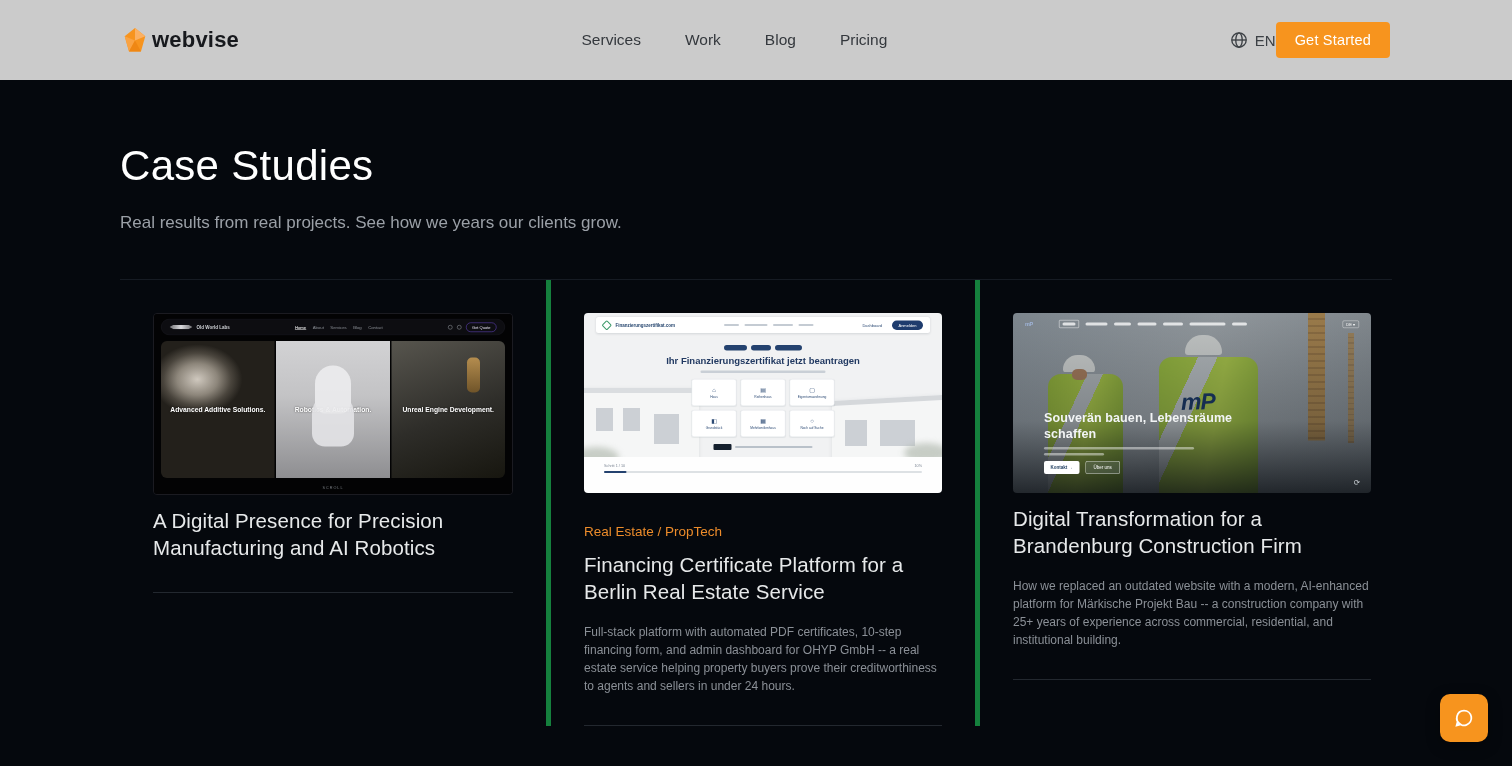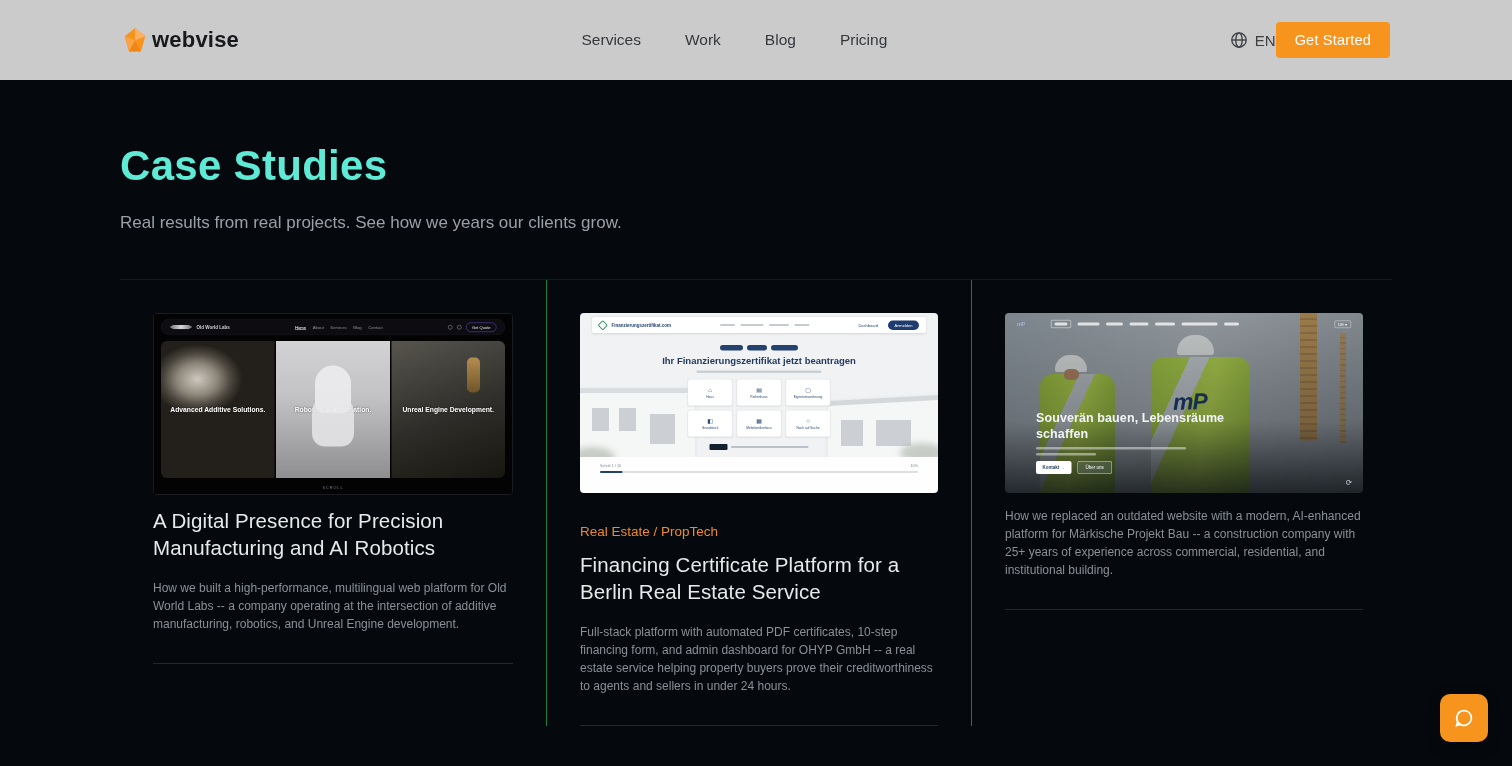--- a/index.html
+++ b/index.html
@@ -18,26 +18,26 @@
   .main-nav{display:flex;gap:44px}
   .main-nav span{font-size:15.5px;color:#34383D;cursor:pointer}
   .header-right{display:flex;align-items:center;}
   .lang{display:flex;align-items:center;gap:7px;color:#3C4045;font-size:15px;cursor:pointer}
   .cta-btn{
     background:#F7941E;color:#FFF;border:none;font-weight:normal;font-size:14.5px;
     padding:10px 19px;border-radius:4px;font-family:inherit;cursor:pointer;letter-spacing:.2px;
   }
   
   main{padding:0 120px}
-  .page-title{margin:62px 0 0;font-size:42px;font-weight:700;color:#5eead4;letter-spacing:.3px}
+  .page-title{margin:62px 0 0;font-size:42px;font-weight:400;color:#ffffff;letter-spacing:.3px}
   .page-subtitle{margin:23px 0 0;font-size:17px;color:#9BA0A7}
   
   .grid{margin-top:46px;border-top:1px solid #161B23;display:grid;grid-template-columns:1fr 1fr 1fr}
   .card{padding:33px 33px 0;box-sizing:border-box}
-  .card + .card{border-left:1px solid #15803d}
+  .card + .card{border-left:5px solid #15803d}
   .thumb{width:358px;height:180px;border-radius:4px;overflow:hidden;position:relative;cursor:pointer}
   .thumb-inner{width:716px;height:360px;position:absolute;top:0;left:0;transform:scale(.5);transform-origin:0 0}
   .tag{margin-top:31px;font-size:13.5px;color:#ED8C2B}
   .card.first .tag{margin-top:48px}
   .card-title{margin-top:12px;font-size:20.5px;line-height:1.34;color:#E7E9EA;font-weight:500;letter-spacing:.1px}
   .card-desc{margin-top:14px;font-size:12px;line-height:1.5;color:#8B9097}
   .card-divider{margin-top:30px;border-top:1px solid #23282F;height:0}
   
   .t1{border:1px solid #1B1B21}
   .t1 .thumb-inner{background:#030304}
@@ -203,21 +203,20 @@
               <span>Robotics &amp; Automation.</span>
             </div>
             <div class="m1-panel m1-p3">
               <span>Unreal Engine Development.</span>
             </div>
           </div>
           <div class="m1-scroll">SCROLL</div>
         </div>
       </div>
       <h2 class="card-title">A Digital Presence for Precision Manufacturing and AI Robotics</h2>
-      <p class="card-desc">How we built a high-performance, multilingual web platform for Old World Labs -- a company operating at the intersection of additive manufacturing, robotics, and Unreal Engine development.</p>
       <div class="card-divider"></div>
     </article>
 
     <article class="card">
       <div class="thumb t2">
         <div class="thumb-inner">
           <div class="m2-house m2-hl">
             <div class="body"></div>
             <span class="m2-win" style="left:24px;top:40px;width:34px;height:46px"></span>
             <span class="m2-win" style="left:78px;top:40px;width:34px;height:46px"></span>
@@ -322,20 +321,21 @@
           <div class="m3-heading">Souverän bauen, Lebensräume schaffen</div>
           <div class="m3-sub m3-s1"></div>
           <div class="m3-sub m3-s2"></div>
           <div class="m3-ctas">
             <span class="m3-cta1">Kontakt →</span>
             <span class="m3-cta2">Über uns</span>
           </div>
           <span class="m3-refresh">⟳</span>
         </div>
       </div>
+      <h2 class="card-title">Digital Transformation for a Brandenburg Construction Firm</h2>
       <p class="card-desc">How we replaced an outdated website with a modern, AI-enhanced platform for Märkische Projekt Bau -- a construction company with 25+ years of experience across commercial, residential, and institutional building.</p>
       <div class="card-divider"></div>
     </article>
 
   </section>
 </main>
 
 <button class="chat-btn">
   <svg width="22" height="22" viewBox="0 0 24 24" fill="none" stroke="#FFFFFF" stroke-width="2" stroke-linecap="round">
     <path d="M12 4a8 8 0 1 1-6.9 12L4 20l4.1-1.1A8 8 0 0 1 12 4z"></path>

